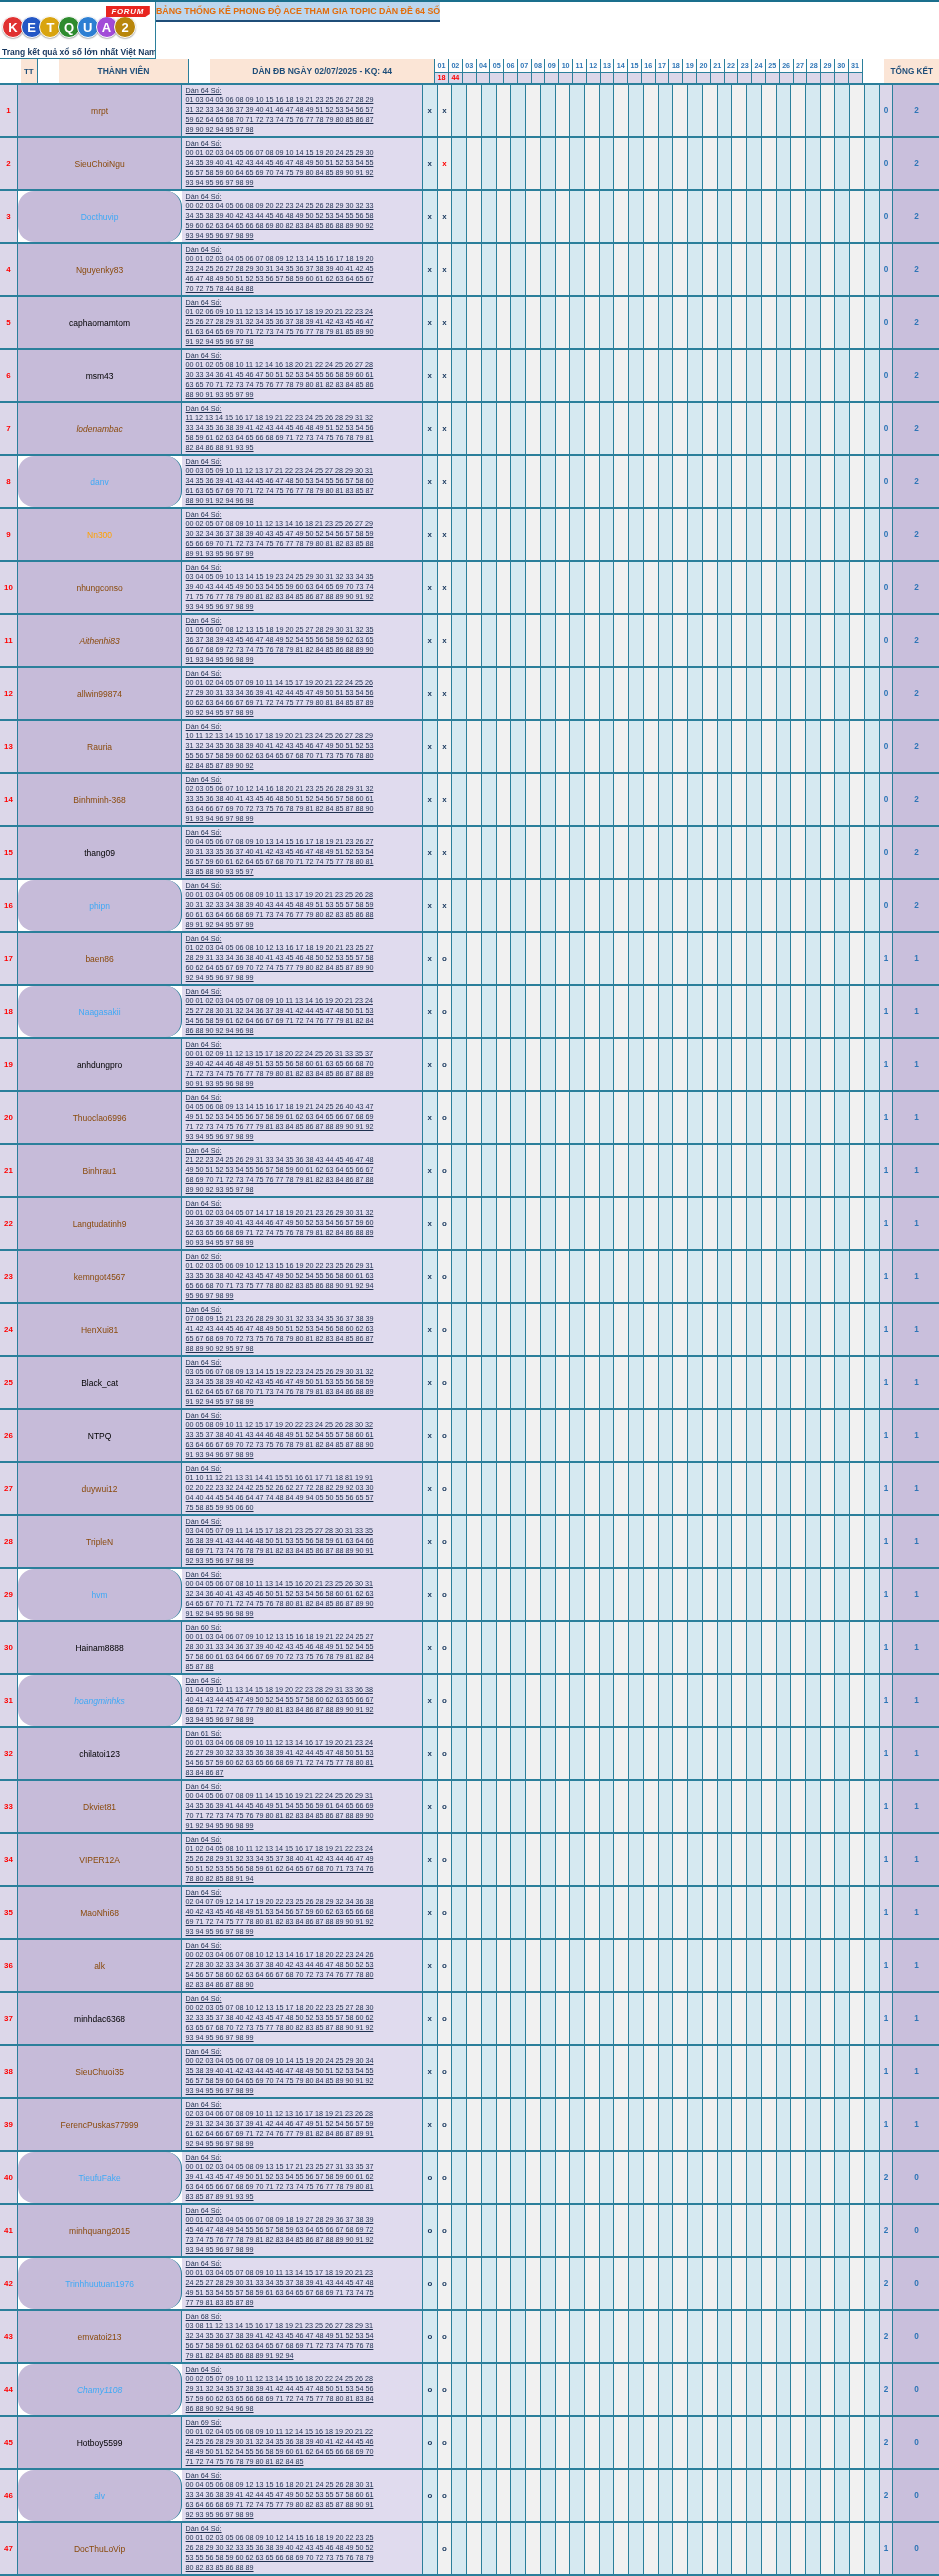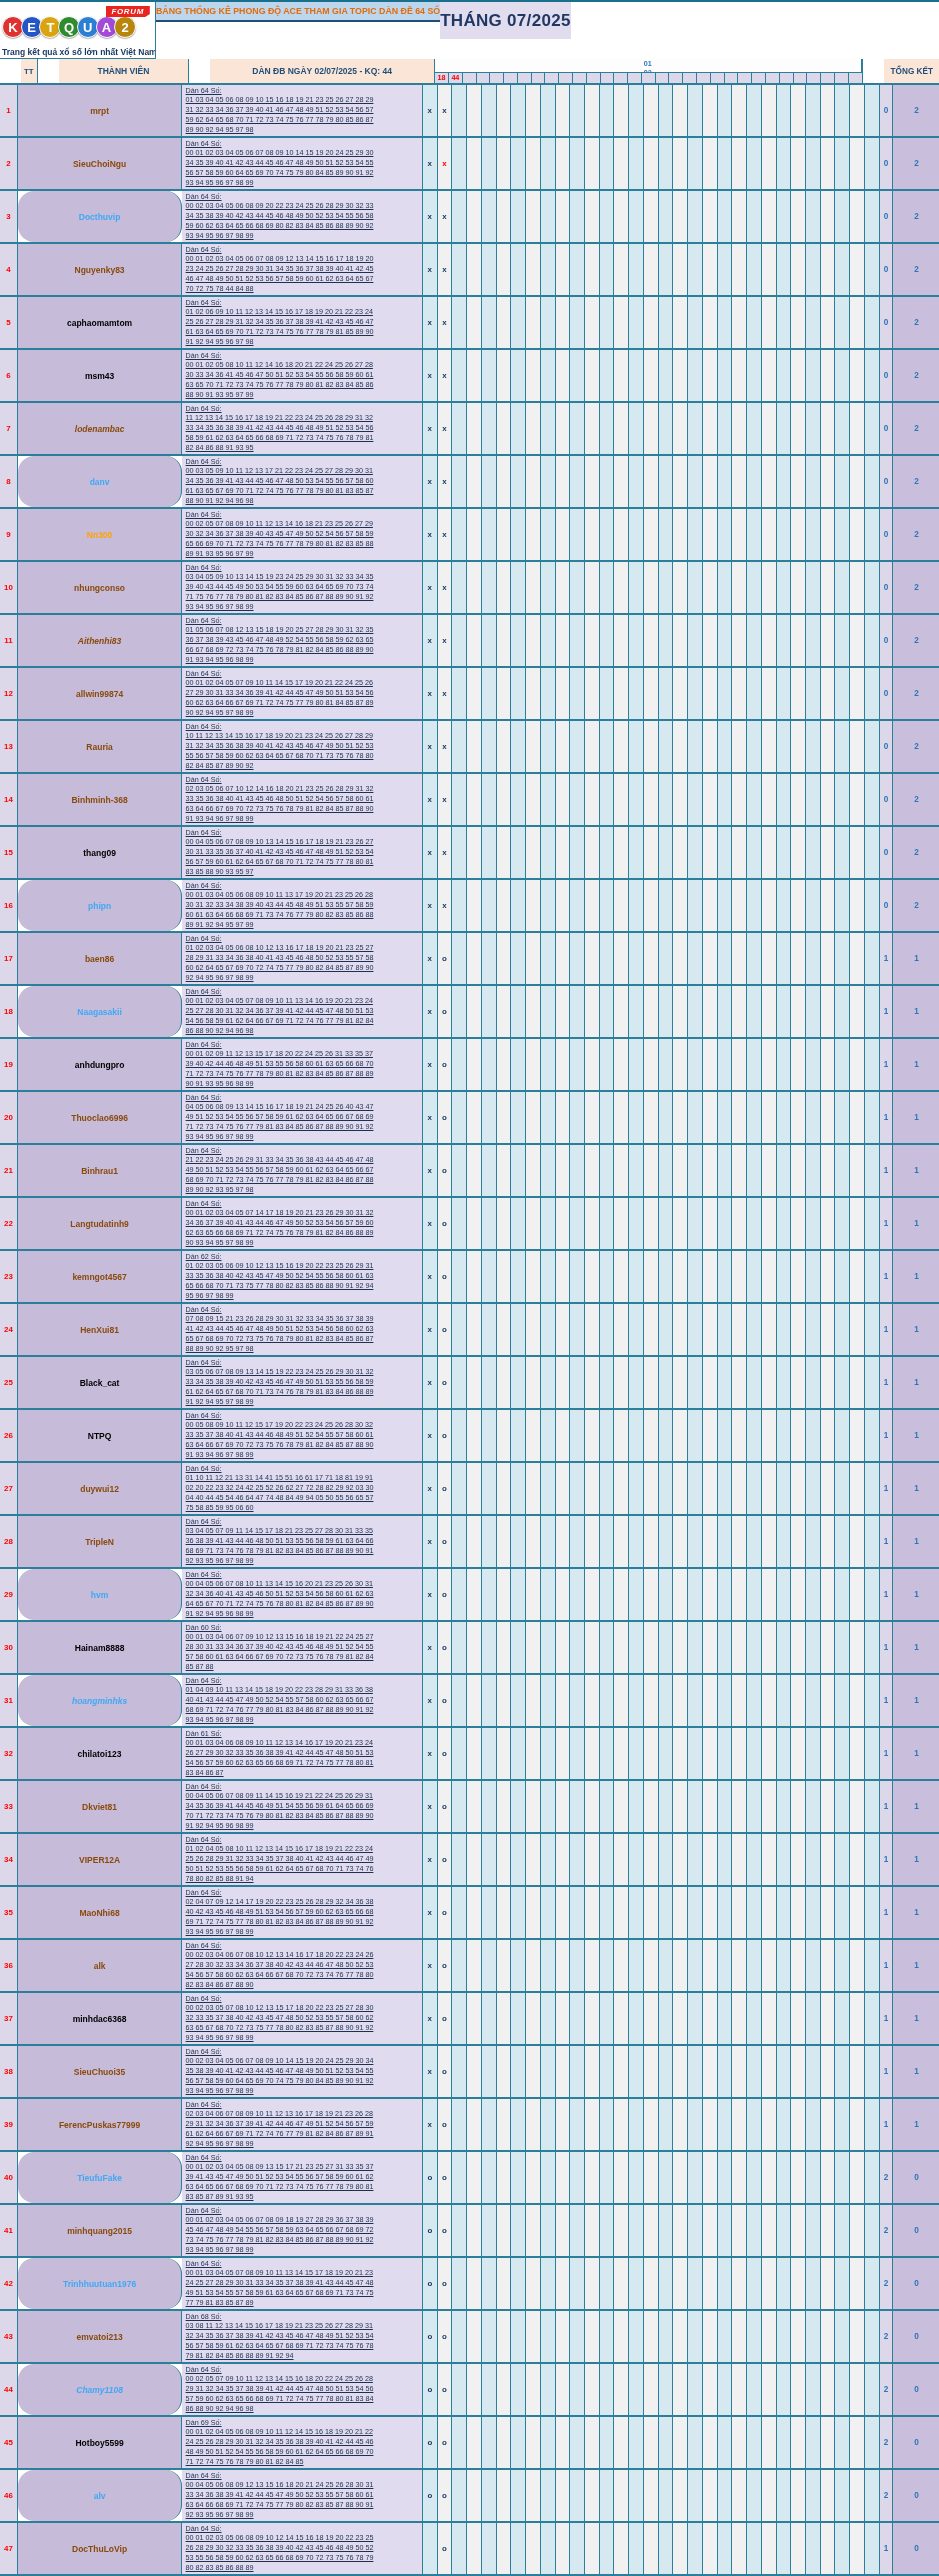--- a/index.html
+++ b/index.html
@@ -16,32 +16,32 @@
   .head-right{flex:1;display:flex;flex-direction:row;}
   .title-bar{height:20px;box-sizing:border-box;border-bottom:2.6px solid #1f4e79;background:#bcd6ee;display:flex;align-items:center;justify-content:center;color:#e36c0a;font-weight:bold;font-size:8.8px;}
   .month-bar{height:37px;background:#e2ddee;display:flex;align-items:center;justify-content:center;color:#1f3864;font-weight:bold;font-size:17px;letter-spacing:0.3px;}
   
   .hdr{display:flex;height:26px;box-sizing:border-box;border-bottom:2px solid #2b7f9b;}
   .hcell{box-sizing:border-box;border-right:1.3px solid #2b7f9b;background:#fbe5d6;color:#1f4e79;font-weight:bold;display:flex;align-items:center;justify-content:center;margin-left:21px;}
   .h-tt{width:18.3px;font-size:7.9px;}
   .h-member{width:143px;font-size:8.5px;}
   .h-dan{width:247px;font-size:8.5px;}
   .h-days{width:469px;display:flex;flex-direction:column;border-right:1.3px solid #2b7f9b;box-sizing:border-box;}
-  .days-row{display:flex;height:13.7px;background:#fdfdfd;border-bottom:0.7px solid #2b7f9b;box-sizing:border-box;flex-direction:column;}
+  .days-row{display:flex;height:13.7px;background:#fdfdfd;border-bottom:0.7px solid #2b7f9b;box-sizing:border-box;}
   .day-hcell{flex:1;box-sizing:border-box;border-right:0.7px solid #2b7f9b;color:#2e75b6;font-weight:bold;font-size:7.2px;display:flex;align-items:center;justify-content:center;}
   .day-hcell:last-child{border-right:none;}
   .kq-row{display:flex;height:10.5px;background:#dcd7e9;}
   .kq-cell{flex:1;box-sizing:border-box;border-right:0.7px solid #2b7f9b;color:#ff0000;font-weight:bold;font-size:7.2px;display:flex;align-items:center;justify-content:center;}
   .kq-cell:last-child{border-right:none;}
   .h-total{width:62px;font-size:8.2px;border-right:none;}
   
   .row{display:flex;height:53px;box-sizing:border-box;border-bottom:2px solid #2b7f9b;}
   .c{box-sizing:border-box;border-right:1.3px solid #2b7f9b;}
   .c-tt{width:18.3px;background:#dcd7e9;color:#ff0000;font-weight:bold;font-size:7.9px;display:flex;align-items:center;justify-content:center;}
-  .c-member{width:168px;background:#c6bbd9;display:flex;align-items:center;justify-content:center;font-weight:bold;font-size:8.5px;text-align:center;padding:0 16px;}
+  .c-member{width:168px;background:#c6bbd9;display:flex;align-items:center;justify-content:center;font-weight:normal;font-size:8.5px;text-align:center;padding:0 16px;}
   .c-dan{width:247px;background:#e0dbee;color:#1f3050;font-size:7.2px;line-height:9.8px;padding:0.7px 0 0 3.3px;overflow:hidden;white-space:nowrap;text-decoration:underline;}
   .c-days{width:469px;display:flex;border-right:1.3px solid #2b7f9b;box-sizing:border-box;}
   .c-day{flex:1;box-sizing:border-box;border-right:0.7px solid #2b7f9b;display:flex;align-items:center;justify-content:center;font-weight:bold;font-size:7.9px;color:#17375e;}
   .c-day:last-child{border-right:none;}
   .c-day.colA{background:#d6e9f1;}
   .c-day.colB{background:#f1f1f1;}
   .c-day.redmark{color:#ff0000;}
   .c-t1{width:13px;background:#dcd7e9;color:#2e75b6;font-weight:bold;font-size:8.2px;display:flex;align-items:center;justify-content:center;border-right:0.7px solid #2b7f9b;}
   .c-t2{width:48px;background:#c9bfdc;color:#2e75b6;font-weight:bold;font-size:8.2px;display:flex;align-items:center;justify-content:center;border-right:none;}
   
@@ -65,21 +65,20 @@
           <span class="logo-letter" style="background: rgb(46, 139, 46);">Q</span>
           <span class="logo-letter" style="background: rgb(45, 127, 211);">U</span>
           <span class="logo-letter" style="background: rgb(162, 75, 216);">A</span>
           <span class="logo-letter" style="background: rgb(184, 134, 11);">2</span>
         </div>
       <div class="forum-badge">FORUM</div>
       <div class="tagline">Trang kết quả xổ số lớn nhất Việt Nam</div>
     </div>
     <div class="head-right">
       <div class="title-bar">BẢNG THỐNG KÊ PHONG ĐỘ ACE THAM GIA TOPIC DÀN ĐỀ 64 SỐ</div>
-      <div class="month-bar">THÁNG 07/2025</div>
     </div>
   </div>
 
   <div class="hdr">
     <div class="hcell h-tt">TT</div>
     <div class="hcell h-member">THÀNH VIÊN</div>
     <div class="hcell h-dan">DÀN ĐB NGÀY 02/07/2025 - KQ: 44</div>
     <div class="h-days">
       <div class="days-row" id="days-row">
           <div class="day-hcell">01</div>

